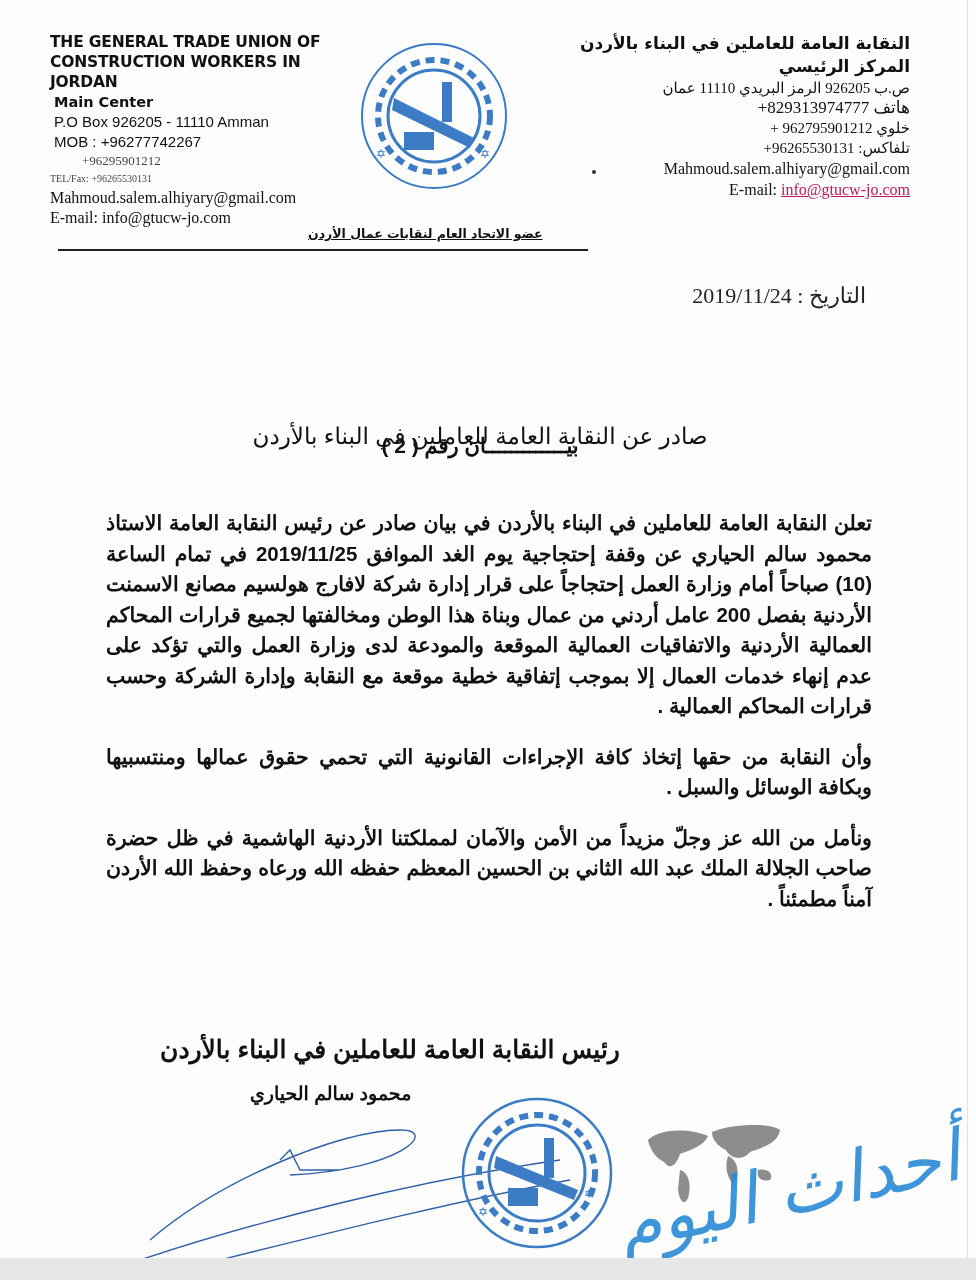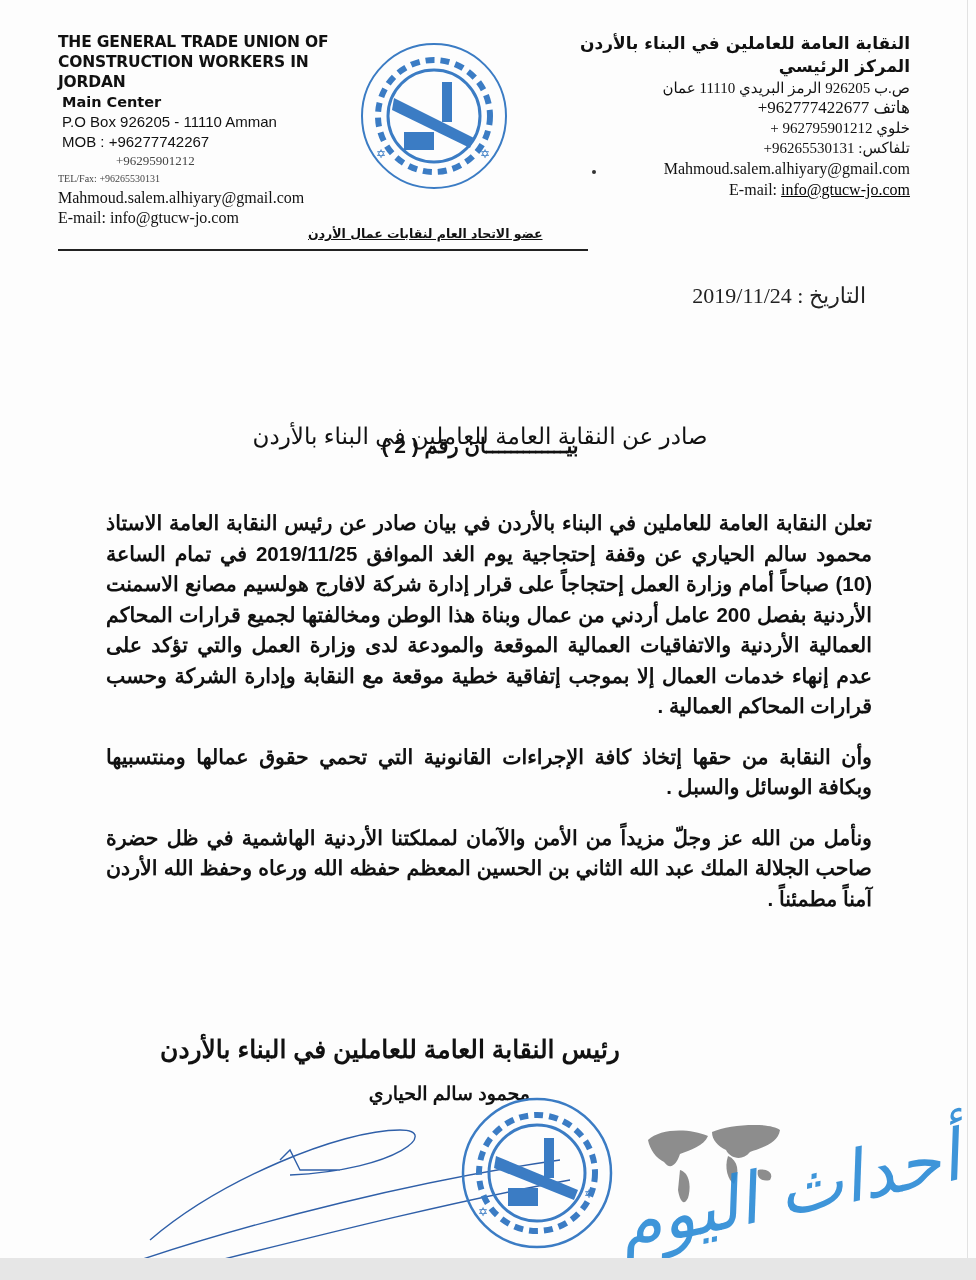--- a/index.html
+++ b/index.html
@@ -1,78 +1,78 @@
 <!DOCTYPE html>
 <html><head>
 <meta charset="utf-8">
 <style>
   html, body { margin:0; padding:0; }
   body { width:976px; height:1280px; background:#e6e6e6; position:relative; overflow:hidden; font-family:"DejaVu Sans", sans-serif; }
   .page { position:absolute; left:0; top:0; width:976px; height:1258px; background:#fdfdfd; overflow:hidden; }
   .edge { position:absolute; right:8px; top:0; width:1px; height:1258px; background:#e2e2e2; }
-  .hdr-en { position:absolute; left:58px; top:32px; width:290px; color:#111; }
+  .hdr-en { position:absolute; left:50px; top:32px; width:290px; color:#111; }
   .hdr-en .org { font-family:"DejaVu Sans", sans-serif; font-weight:bold; font-size:15.5px; line-height:20px; letter-spacing:-0.2px; }
   .hdr-en .mc { font-weight:bold; font-size:14.5px; line-height:20px; margin-left:4px; }
   .hdr-en .ln { font-family:"Liberation Sans", sans-serif; font-size:15px; line-height:20px; margin-left:4px; }
   .hdr-en .ser { font-family:"Liberation Serif", serif; font-size:16px; line-height:20px; }
   .hdr-en .small { font-family:"Liberation Serif", serif; font-size:13px; line-height:18px; color:#444; }
   .hdr-ar { position:absolute; right:66px; top:32px; width:340px; direction:rtl; text-align:right; color:#111; }
   .hdr-ar .org { font-weight:bold; font-size:17px; line-height:23px; }
   .hdr-ar .ln { font-family:"Liberation Serif", serif; font-size:15px; line-height:20px; }
   .hdr-ar .ltr { direction:ltr; text-align:right; font-family:"Liberation Serif", serif; font-size:16px; line-height:21px; }
-  .hdr-ar .link { color:#000000; text-decoration:underline; }
+  .hdr-ar .link { color:#be185d; text-decoration:underline; }
   .member { position:absolute; left:308px; top:226px; width:290px; text-align:left; direction:rtl; font-size:12.5px; font-weight:bold; color:#111;text-decoration:underline; }
   .rule { position:absolute; left:58px; top:249px; width:530px; height:2px; background:#222; }
   .logo-top { position:absolute; left:358px; top:40px; width:152px; height:152px; }
   .date { position:absolute; right:110px; top:283px; direction:rtl; font-family:Liberation Serif, serif; font-size:22px; color:#222;margin-left:12px; }
   .title { position:absolute; left:240px; top:386px; width:480px; text-align:center; direction:rtl; font-family:"Liberation Sans", sans-serif; font-weight:bold; font-size:21px; color:#111;margin-top:48px; }
   .subtitle { position:absolute; left:240px; top:423px; width:480px; text-align:center; direction:rtl; font-family:"Liberation Sans", sans-serif; font-size:23px; color:#111; }
   .body { position:absolute; left:106px; top:508px; width:766px; direction:rtl; text-align:justify; text-align-last:right; font-family:"Liberation Sans", sans-serif; font-weight:bold; font-size:20.5px; line-height:30.5px; color:#111; }
   .body p { margin:0 0 20px 0; }
   .sig1 { position:absolute; left:150px; top:1035px; width:480px; text-align:center; direction:rtl; font-family:"Liberation Sans", sans-serif; font-weight:bold; font-size:25px; color:#111; }
-  .sig2 { position:absolute; left:250px; top:1082px; width:280px; text-align:right; direction:rtl; font-family:"Liberation Sans", sans-serif; font-weight:bold; font-size:19px; color:#111; }
+  .sig2 { position:absolute; left:250px; top:1082px; width:280px; text-align:left; direction:rtl; font-family:"Liberation Sans", sans-serif; font-weight:bold; font-size:19px; color:#111; }
   .signature { position:absolute; left:140px; top:1090px; width:520px; height:180px; }
   .stamp { position:absolute; left:458px; top:1094px; width:158px; height:158px; }
   .watermark { position:absolute; left:630px; top:1110px; width:346px; height:170px; }
   .wm-text { position:absolute; right:14px; top:1150px; font-family:"DejaVu Serif", serif; font-size:70px; color:#2a8ad6; direction:rtl; transform:rotate(-12deg); opacity:0.9; font-style:italic; }
   .dot { position:absolute; left:592px; top:170px; width:4px; height:4px; border-radius:50%; background:#333; }
 </style>
 </head>
 <body>
 
 <div class="page">
   <div class="edge"></div>
 
   <div class="hdr-en">
     <div class="org">THE GENERAL TRADE UNION OF CONSTRUCTION WORKERS IN JORDAN</div>
     <div class="mc">Main Center</div>
     <div class="ln">P.O Box 926205 - 11110 Amman</div>
     <div class="ln">MOB : +96277742267</div>
-    <div class="small" style="margin-left:58px">+96295901212</div>
+    <div class="small" style="margin-left:32px">+96295901212</div>
     <div class="small" style="font-size:10px">TEL/Fax: +96265530131</div>
     <div class="ser">Mahmoud.salem.alhiyary@gmail.com</div>
     <div class="ser">E-mail: info@gtucw-jo.com</div>
   </div>
 
   <svg class="logo-top" viewBox="0 0 152 152">
     <circle cx="76" cy="76" r="72" fill="none" stroke="#3b7cc4" stroke-width="2"></circle>
     <circle cx="76" cy="76" r="56" fill="none" stroke="#3b7cc4" stroke-width="6" stroke-dasharray="9 6"></circle>
     <circle cx="76" cy="76" r="46" fill="none" stroke="#3b7cc4" stroke-width="3"></circle>
     <path d="M36 58 L116 98 L112 108 L34 70 Z" fill="#3b7cc4"></path>
     <rect x="84" y="42" width="10" height="40" fill="#3b7cc4"></rect>
     <rect x="46" y="92" width="30" height="18" fill="#3b7cc4"></rect>
     <text x="18" y="118" font-size="12" fill="#3b7cc4">✡</text>
     <text x="122" y="118" font-size="12" fill="#3b7cc4">✡</text>
   </svg>
 
   <div class="hdr-ar">
     <div class="org">النقابة العامة للعاملين في البناء بالأردن</div>
     <div class="org">المركز الرئيسي</div>
     <div class="ln">ص.ب 926205 الرمز البريدي 11110 عمان</div>
-    <div class="ln" style="font-size:17px">هاتف 962777422677+</div>
+    <div class="ln" style="font-size:17px">هاتف 829313974777+</div>
     <div class="ln">خلوي 962795901212 +</div>
     <div class="ln">تلفاكس: 96265530131+</div>
     <div class="ltr">Mahmoud.salem.alhiyary@gmail.com</div>
     <div class="ltr"><span>E-mail: </span><span class="link">info@gtucw-jo.com</span></div>
   </div>
   <div class="dot"></div>
 
   <div class="member">عضو الاتحاد العام لنقابات عمال الأردن</div>
   <div class="rule"></div>
 

